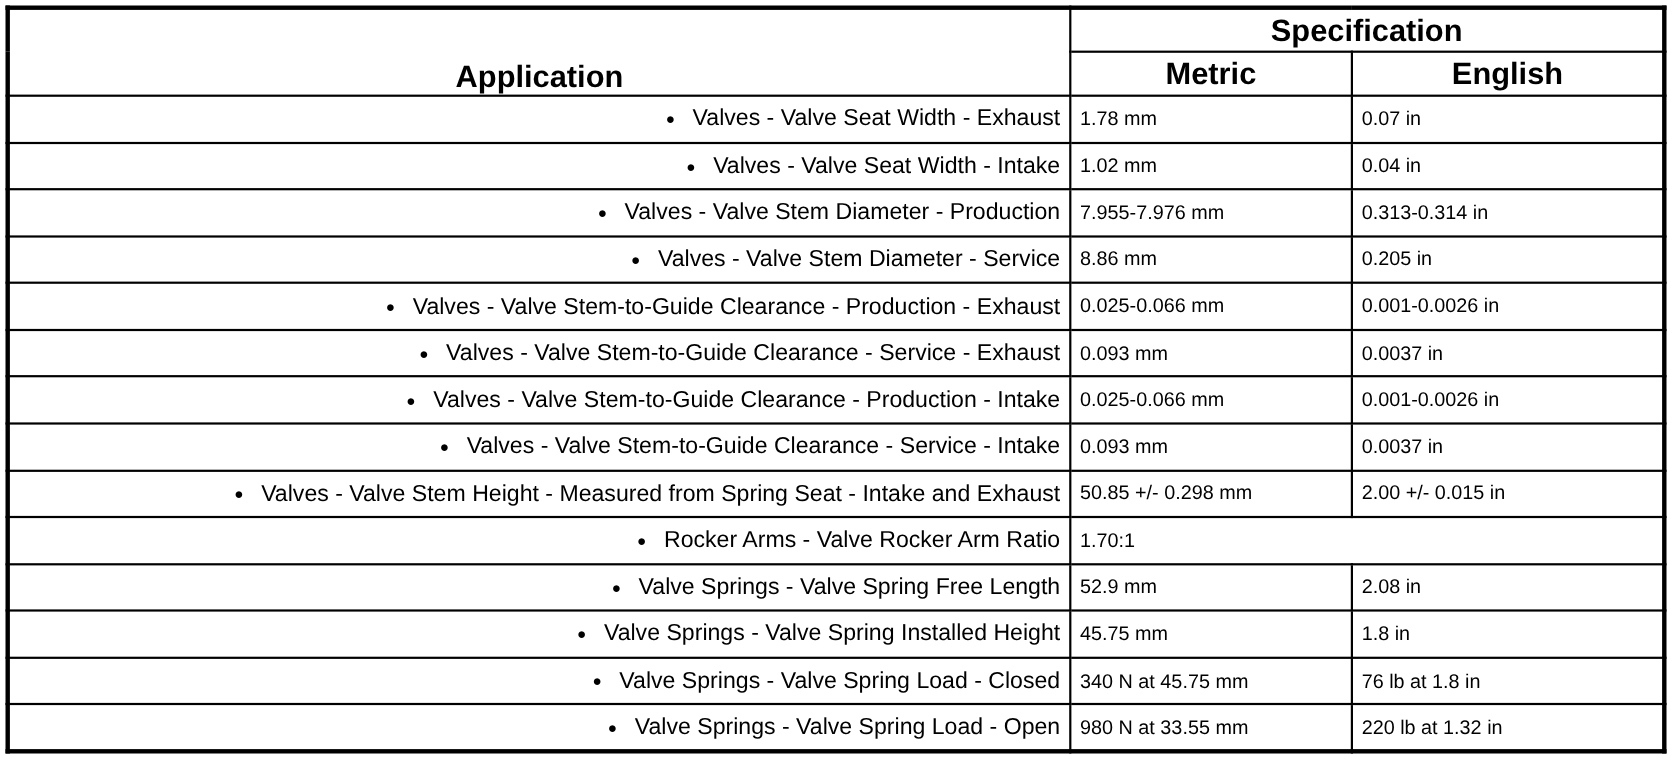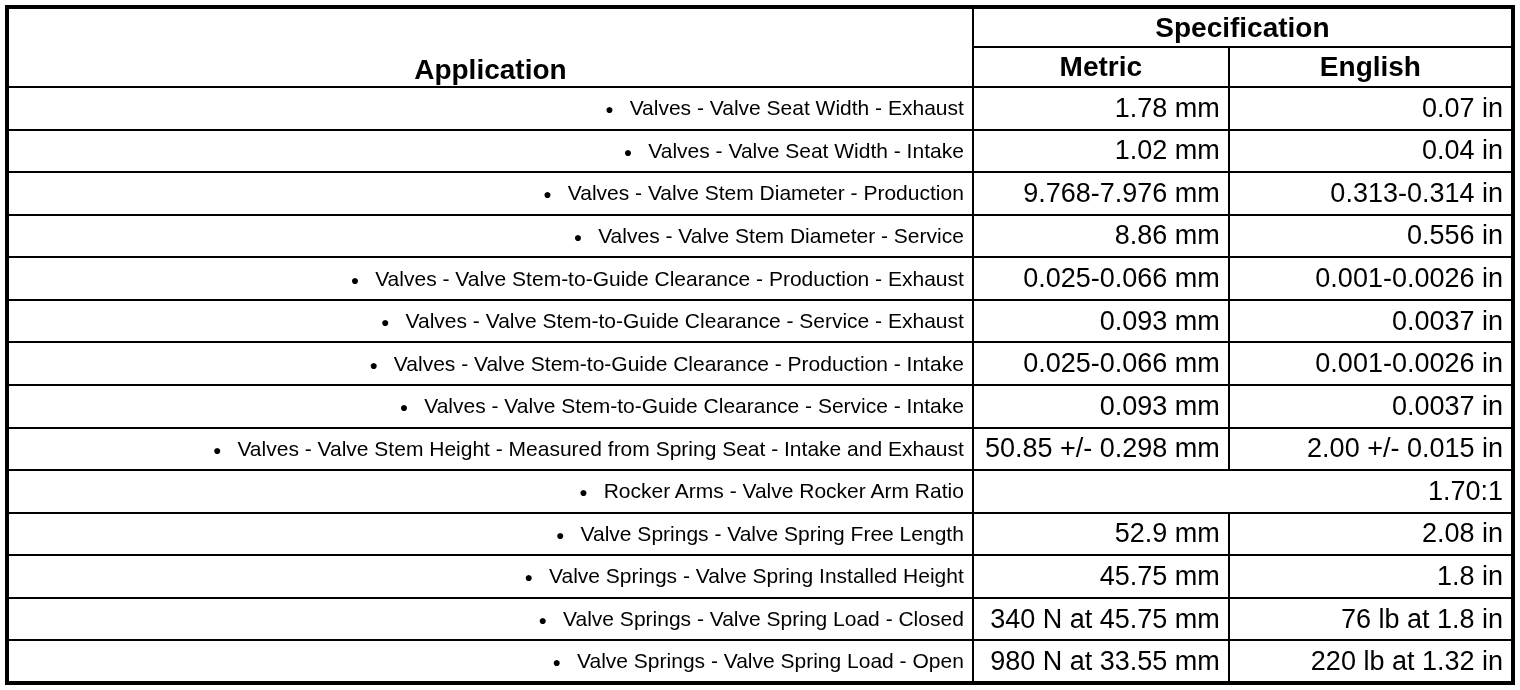--- a/index.html
+++ b/index.html
@@ -61,22 +61,22 @@
     padding-left: 26px;
   }
   .bullet {
     display: inline-block;
     font-size: 14px;
     width: 13px;
     margin-right: 16px;
     vertical-align: 1px;
   }
   td.value-cell {
-    text-align: right;
-    font-size: 27px;
+    text-align: left;
+    font-size: 18px;
     vertical-align: middle;
     margin-top: 41px;
   }
 </style>
 </head>
 <body>
 
 <div class="page">
   <table class="spec-table">
     <colgroup>
@@ -100,27 +100,27 @@
           <td class="value-cell">1.78 mm</td>
           <td class="value-cell">0.07 in</td>
         </tr>
         <tr>
           <td class="app-cell"><span class="bullet">●</span><span>Valves - Valve Seat Width - Intake</span></td>
           <td class="value-cell">1.02 mm</td>
           <td class="value-cell">0.04 in</td>
         </tr>
         <tr>
           <td class="app-cell"><span class="bullet">●</span><span>Valves - Valve Stem Diameter - Production</span></td>
-          <td class="value-cell">9.768-7.976 mm</td>
+          <td class="value-cell">7.955-7.976 mm</td>
           <td class="value-cell">0.313-0.314 in</td>
         </tr>
         <tr>
           <td class="app-cell"><span class="bullet">●</span><span>Valves - Valve Stem Diameter - Service</span></td>
           <td class="value-cell">8.86 mm</td>
-          <td class="value-cell">0.556 in</td>
+          <td class="value-cell">0.205 in</td>
         </tr>
         <tr>
           <td class="app-cell"><span class="bullet">●</span><span>Valves - Valve Stem-to-Guide Clearance - Production - Exhaust</span></td>
           <td class="value-cell">0.025-0.066 mm</td>
           <td class="value-cell">0.001-0.0026 in</td>
         </tr>
         <tr>
           <td class="app-cell"><span class="bullet">●</span><span>Valves - Valve Stem-to-Guide Clearance - Service - Exhaust</span></td>
           <td class="value-cell">0.093 mm</td>
           <td class="value-cell">0.0037 in</td>

